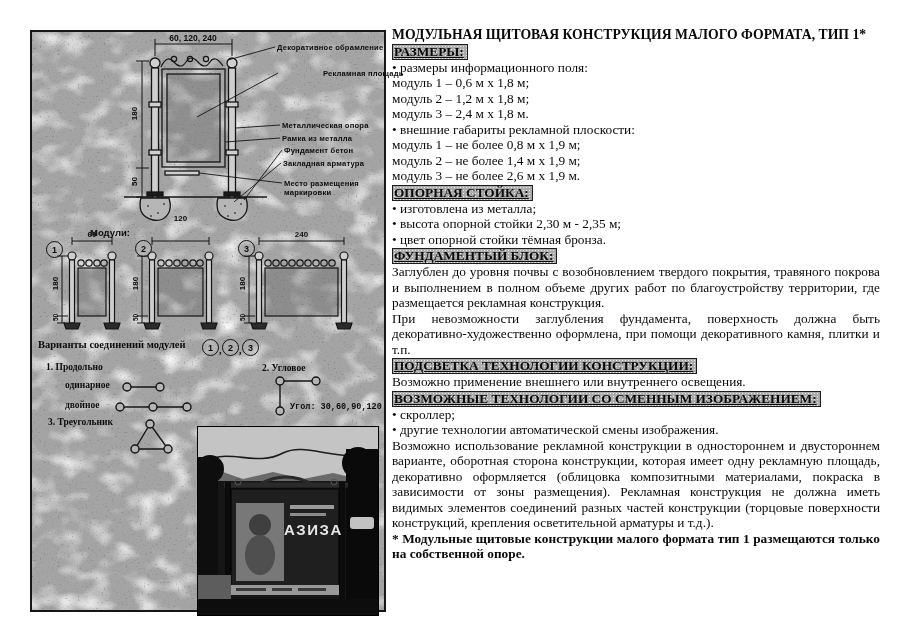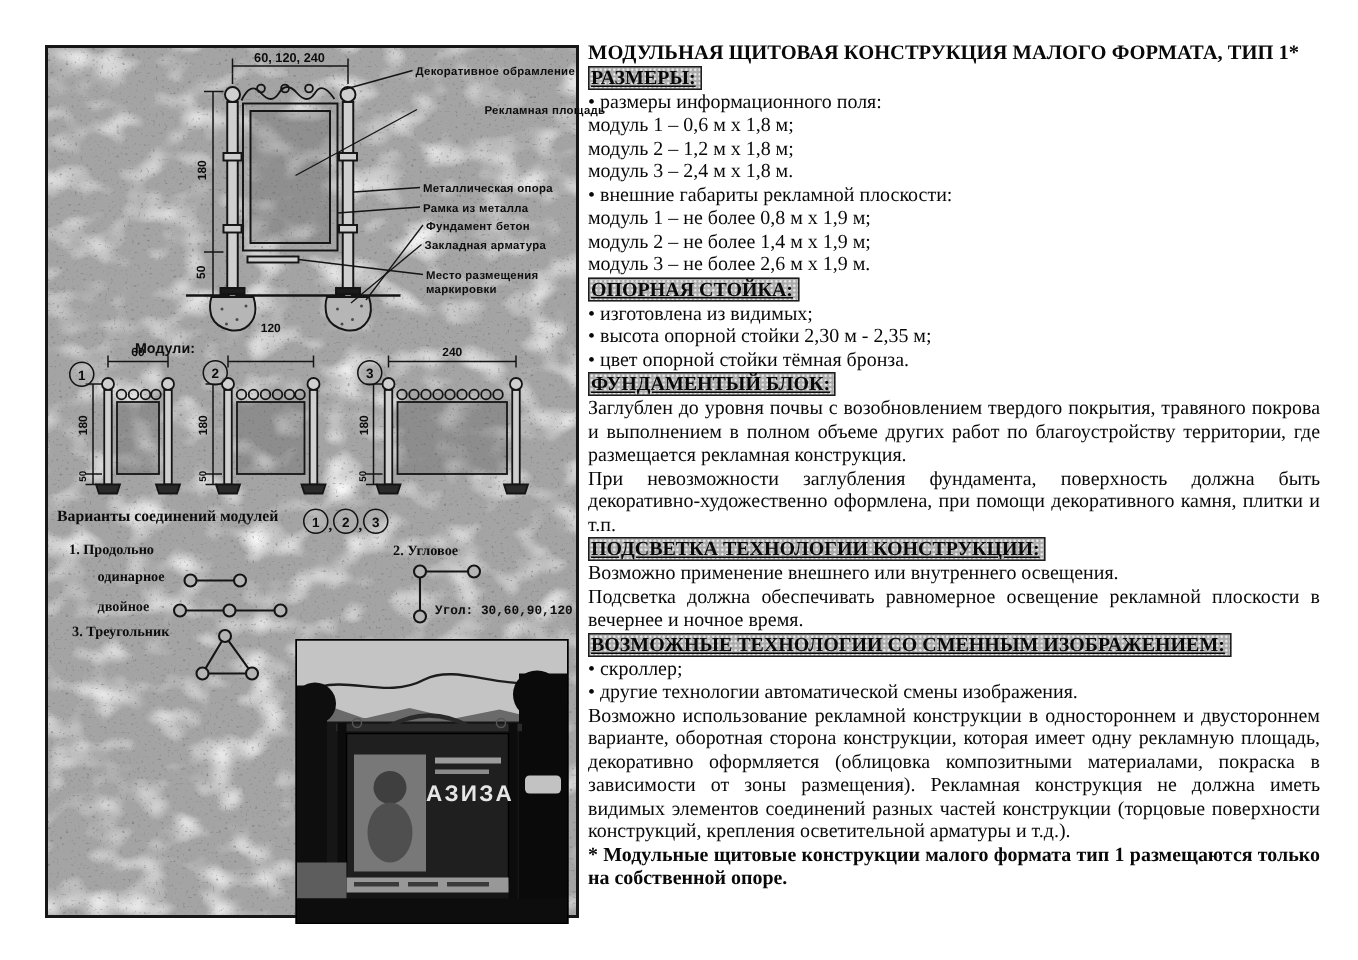--- a/index.html
+++ b/index.html
@@ -308,30 +308,29 @@
   <span class="line">• размеры информационного поля:</span>
   <span class="line">модуль 1 – 0,6 м х 1,8 м;</span>
   <span class="line">модуль 2 – 1,2 м х 1,8 м;</span>
   <span class="line">модуль 3 – 2,4 м х 1,8 м.</span>
   <span class="line">• внешние габариты рекламной плоскости:</span>
   <span class="line">модуль 1 – не более 0,8 м х 1,9 м;</span>
   <span class="line">модуль 2 – не более 1,4 м х 1,9 м;</span>
   <span class="line">модуль 3 – не более 2,6 м х 1,9 м.</span>
 
   <div><span class="hl">ОПОРНАЯ СТОЙКА:</span></div>
-  <span class="line">• изготовлена из видимых;</span>
+  <span class="line">• изготовлена из металла;</span>
   <span class="line">• высота опорной стойки 2,30 м - 2,35 м;</span>
   <span class="line">• цвет опорной стойки тёмная бронза.</span>
 
   <div><span class="hl">ФУНДАМЕНТЫЙ БЛОК:</span></div>
   <p>Заглублен до уровня почвы с возобновлением твердого покрытия, травяного покрова и выполнением в полном объеме других работ по благоустройству территории, где размещается рекламная конструкция.</p>
   <p>При невозможности заглубления фундамента, поверхность должна быть декоративно-художественно оформлена, при помощи декоративного камня, плитки и т.п.</p>
 
   <div><span class="hl">ПОДСВЕТКА ТЕХНОЛОГИИ КОНСТРУКЦИИ:</span></div>
   <p>Возможно применение внешнего или внутреннего освещения.</p>
-  <p>Подсветка должна обеспечивать равномерное освещение рекламной плоскости в вечернее и ночное время.</p>
 
   <div><span class="hl">ВОЗМОЖНЫЕ ТЕХНОЛОГИИ СО СМЕННЫМ ИЗОБРАЖЕНИЕМ:</span></div>
   <span class="line">• скроллер;</span>
   <span class="line">• другие технологии автоматической смены изображения.</span>
   <p>Возможно использование рекламной конструкции в одностороннем и двустороннем варианте, оборотная сторона конструкции, которая имеет одну рекламную площадь, декоративно оформляется (облицовка композитными материалами, покраска в зависимости от зоны размещения). Рекламная конструкция не должна иметь видимых элементов соединений разных частей конструкции (торцовые поверхности конструкций, крепления осветительной арматуры и т.д.).</p>
   <p class="bold">* Модульные щитовые конструкции малого формата тип 1 размещаются только на собственной опоре.</p>
 </div>
 
 </body></html>

